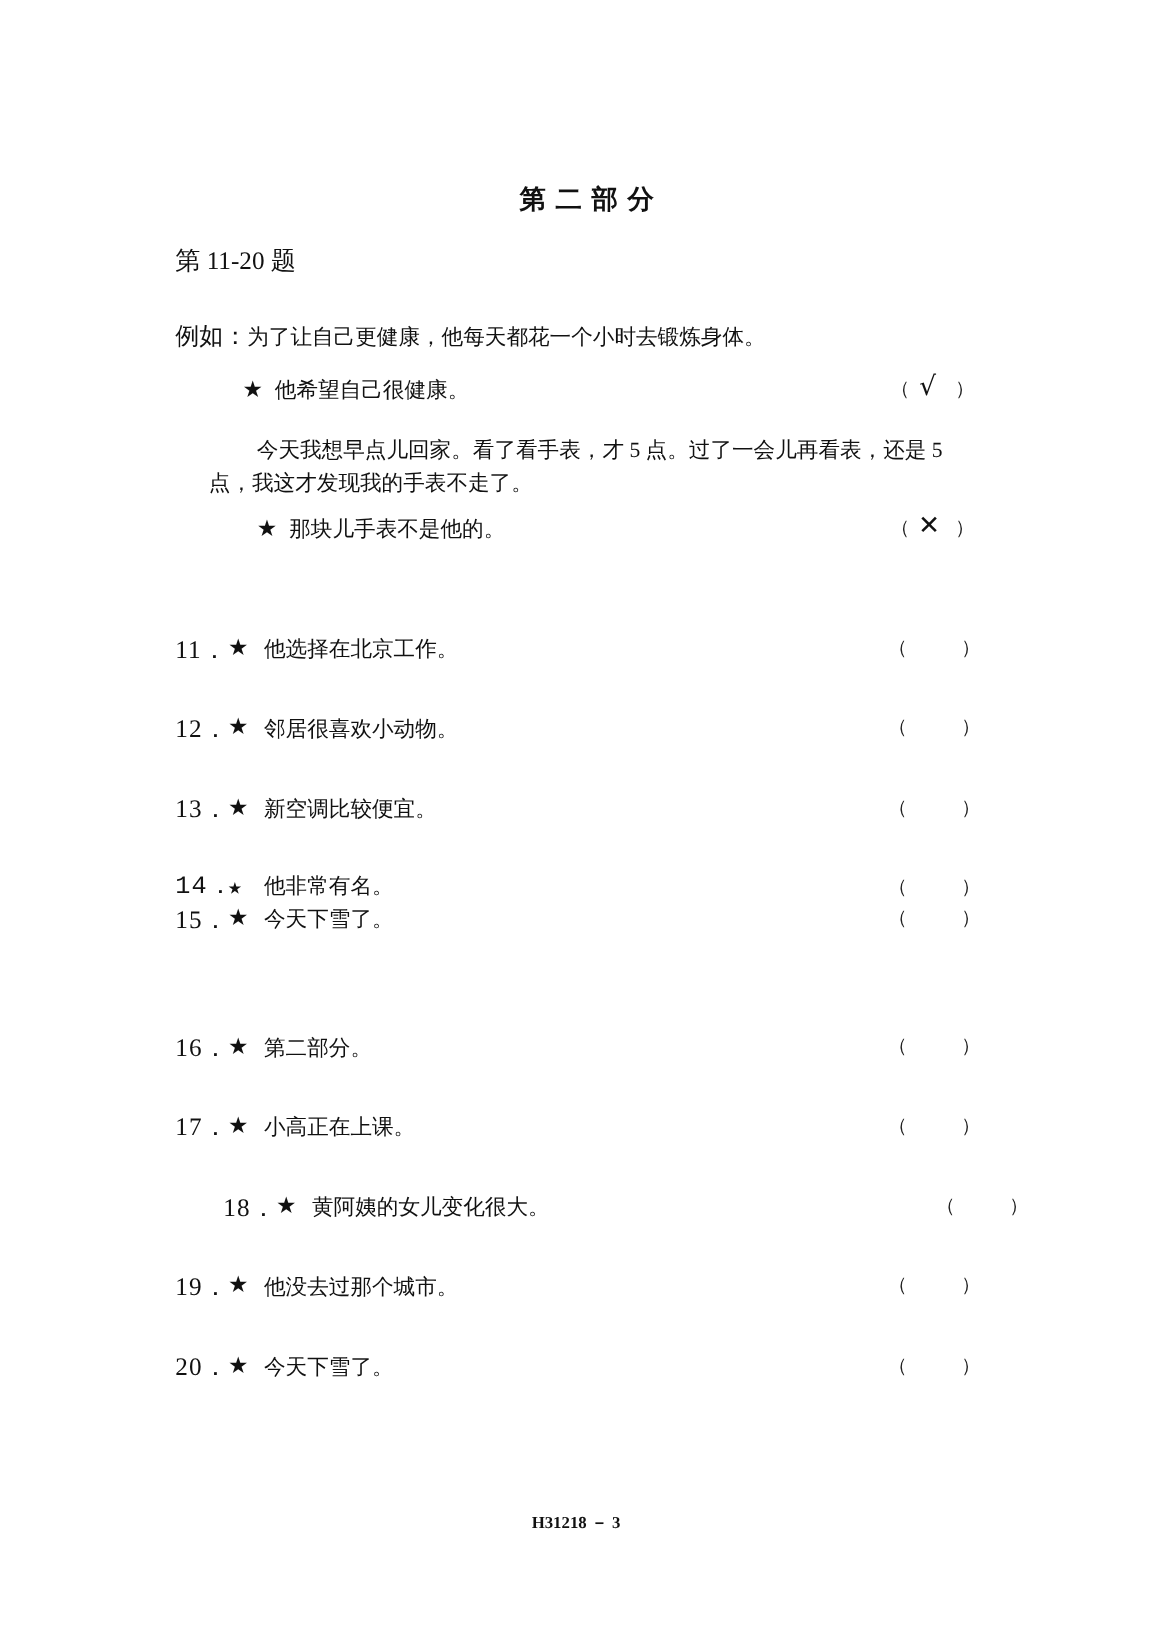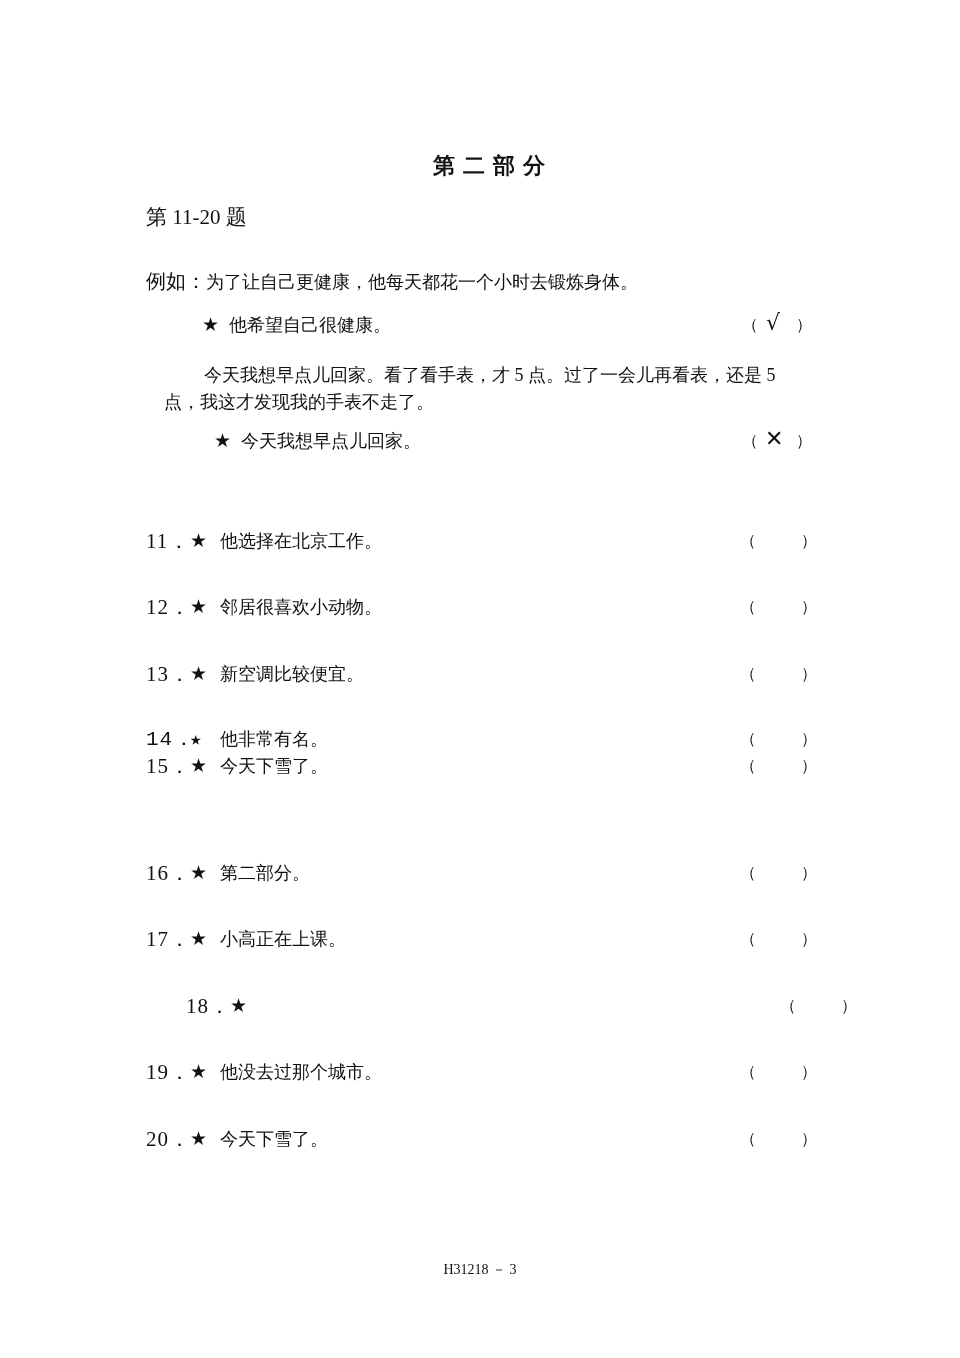--- a/index.html
+++ b/index.html
@@ -36,21 +36,21 @@
     }
     .example-text {
       font-size: 18px;
     }
     .stmt {
       font-size: 18px;
       line-height: 28px;
     }
     .star { font-size: 19px; margin-right: 10px; }
     .para {
-      left: 164px; top: 362px;
+      left: 174px; top: 362px;
       width: 650px;
       font-size: 18px;
       line-height: 27px;
       white-space: normal;
       text-indent: 40px;
     }
     .paren {
       font-size: 16px;
       line-height: 28px;
       color: #222;
@@ -74,20 +74,21 @@
     .question-row .qnum { position: absolute; left: 0; top: 0; }
     .question-row .star-q { position: absolute; left: 44px; top: 0; font-size: 19px; line-height: 28px; }
     .question-row .qtext { position: absolute; left: 74px; top: 0; font-size: 18px; line-height: 28px; }
     .question-row .lp { position: absolute; left: 594px; top: 0; }
     .question-row .rp { position: absolute; left: 655px; top: 0; }
     .footer {
       left: 0; width: 960px; top: 1260px;
       text-align: center;
       font-size: 14px;
       line-height: 20px;
+      font-weight: bold;
     }
   </style>
 </head>
 <body>
 
 <div class="abs section-title">第二部分</div>
 <div class="abs range-label">第 11-20 题</div>
 
 <div class="abs example-label">
   <span>例如：</span><span class="example-text">为了让自己更健康，他每天都花一个小时去锻炼身体。</span>
@@ -96,21 +97,21 @@
 <div class="abs stmt" style="left:202px; top:311px;">
   <span class="star">★</span><span>他希望自己很健康。</span>
 </div>
 <div class="abs paren" style="left:742px; top:311px;">（</div>
 <div class="abs mark" style="left:766px; top:309px;">√</div>
 <div class="abs paren" style="left:796px; top:311px;">）</div>
 
 <div class="abs para">今天我想早点儿回家。看了看手表，才 5 点。过了一会儿再看表，还是 5 点，我这才发现我的手表不走了。</div>
 
 <div class="abs stmt" style="left:214px; top:427px;">
-  <span class="star">★</span><span>今天我想早点儿回家。</span>
+  <span class="star">★</span><span>那块儿手表不是他的。</span>
 </div>
 <div class="abs paren" style="left:742px; top:427px;">（</div>
 <div class="abs mark" style="left:765px; top:425px;">✕</div>
 <div class="abs paren" style="left:796px; top:427px;">）</div>
 
 <div class="question-row" style="top:527px;">
   <span class="qnum">11．</span>
   <span class="star-q">★</span>
   <span class="qtext">他选择在北京工作。</span>
   <span class="paren lp">（</span>
@@ -161,20 +162,21 @@
   <span class="qnum">17．</span>
   <span class="star-q">★</span>
   <span class="qtext">小高正在上课。</span>
   <span class="paren lp">（</span>
   <span class="paren rp">）</span>
 </div>
 
 <div class="question-row" style="top:992px;margin-left:40px;">
   <span class="qnum">18．</span>
   <span class="star-q">★</span>
+  <span class="qtext">黄阿姨的女儿变化很大。</span>
   <span class="paren lp">（</span>
   <span class="paren rp">）</span>
 </div>
 
 <div class="question-row" style="top:1058px;">
   <span class="qnum">19．</span>
   <span class="star-q">★</span>
   <span class="qtext">他没去过那个城市。</span>
   <span class="paren lp">（</span>
   <span class="paren rp">）</span>

